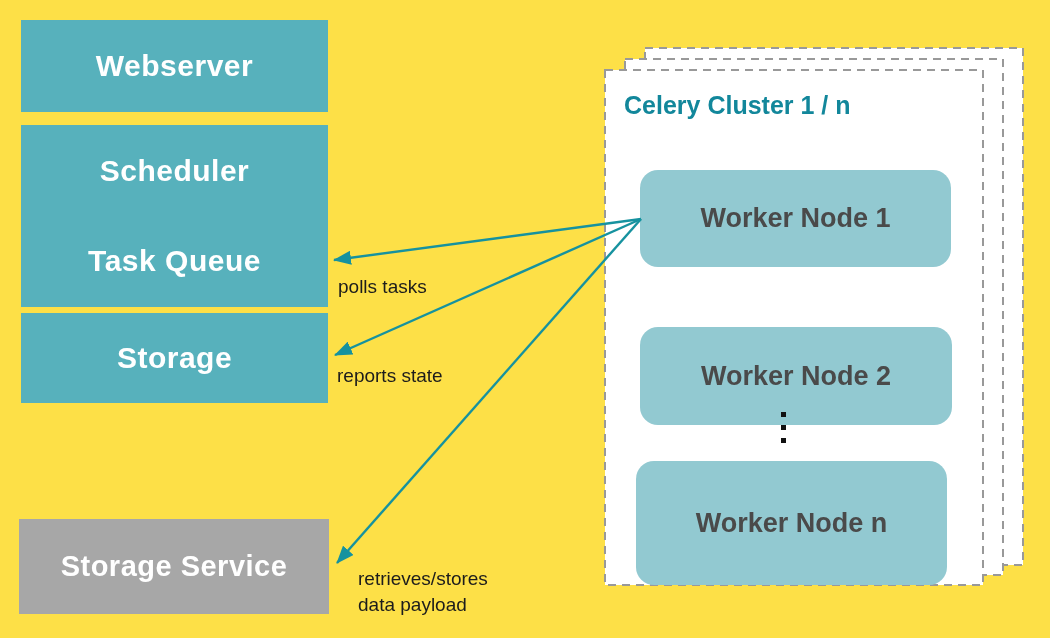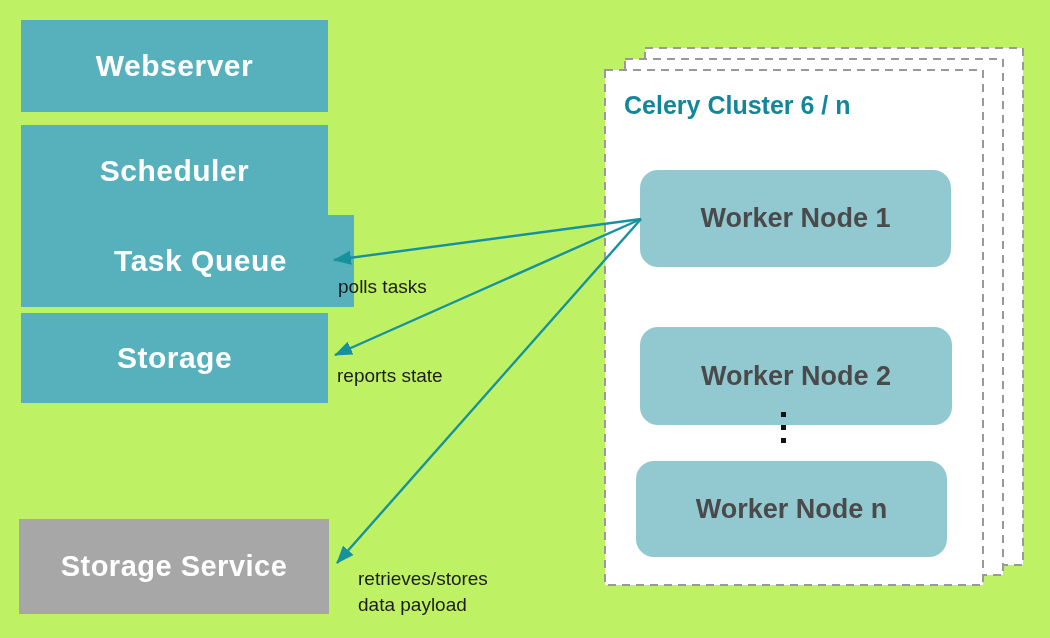--- a/index.html
+++ b/index.html
@@ -5,21 +5,21 @@
   html, body {
     margin: 0;
     padding: 0;
     background: #ffffff;
     font-family: "Liberation Sans", sans-serif;
   }
   .canvas {
     position: relative;
     width: 1050px;
     height: 638px;
-    background: #bef264;
+    background: #fde047;
     overflow: hidden;
   }
   svg.layer {
     position: absolute;
     left: 0;
     top: 0;
     width: 1050px;
     height: 638px;
   }
   .layers-svg { z-index: 1; }
@@ -32,21 +32,21 @@
     justify-content: center;
     z-index: 2;
     color: #ffffff;
     font-weight: bold;
     font-size: 30px;
     letter-spacing: 0.5px;
   }
   .teal-node { background: #57b1bc; left: 21px; width: 307px; height: 92px; }
   .node-webserver  { top: 20px; }
   .node-scheduler  { top: 117px; margin-top: 8px; }
-  .node-taskqueue  { top: 215px; padding-left: 26px; }
+  .node-taskqueue  { top: 215px; }
   .node-database   { top: 313px; height: 90px; }
   .node-storage {
     background: #a7a7a7;
     left: 19px; top: 519px;
     width: 310px; height: 95px;
     font-size: 29px;
   }
 
   .worker {
     position: absolute;
@@ -55,21 +55,21 @@
     align-items: center;
     justify-content: center;
     z-index: 2;
     color: #4a4a4a;
     font-weight: bold;
     font-size: 27px;
     border-radius: 18px;
   }
   .worker-1 { left: 640px; top: 170px; width: 311px; height: 97px; }
   .worker-2 { left: 640px; top: 285px; width: 312px; height: 98px; margin-top: 42px; }
-  .worker-n { left: 636px; top: 461px; width: 311px; height: 96px; align-items: center; }
+  .worker-n { left: 636px; top: 461px; width: 311px; height: 124px; align-items: center; }
 
   .cluster-title {
     position: absolute;
     left: 624px;
     top: 91px;
     z-index: 2;
     color: #12879b;
     font-weight: bold;
     font-size: 25px;
     white-space: nowrap;
@@ -122,21 +122,21 @@
   <div class="node teal-node node-taskqueue">
     <span>Task Queue</span>
   </div>
   <div class="node teal-node node-database">
     <span>Storage</span>
   </div>
   <div class="node node-storage">
     <span>Storage Service</span>
   </div>
 
-  <div class="cluster-title">Celery Cluster 6 / n</div>
+  <div class="cluster-title">Celery Cluster 1 / n</div>
 
   <div class="worker worker-1">
     <span>Worker Node 1</span>
   </div>
   <div class="worker worker-2">
     <span>Worker Node 2</span>
   </div>
   <div class="worker worker-n">
     <span>Worker Node n</span>
   </div>

